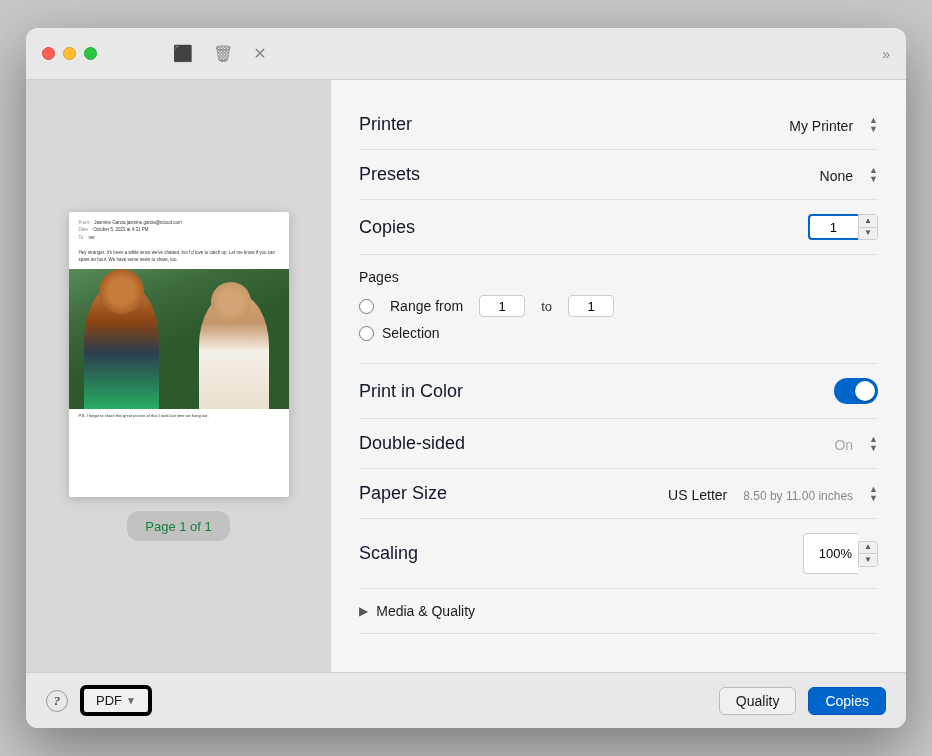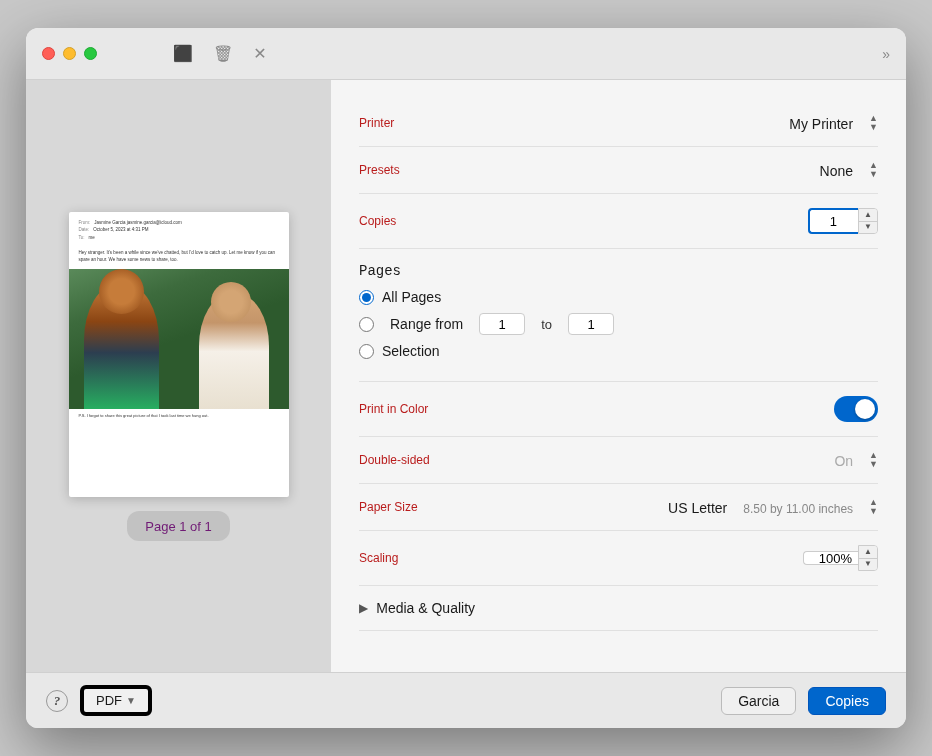--- a/index.html
+++ b/index.html
@@ -190,21 +190,21 @@
 
     .page-label-container {
       margin-top: 14px;
       background: rgba(180,180,180,0.6);
       border-radius: 12px;
       padding: 6px 18px;
     }
 
     .page-label {
       font-size: 13px;
-      color: #701a75;
+      color: #15803d;
       margin-top: 20px;
     }
 
     
     .settings-panel {
       flex: 1;
       background: #f5f5f5;
       padding: 20px 28px;
       overflow-y: auto;
     }
@@ -214,22 +214,22 @@
       align-items: center;
       padding: 14px 0;
       border-bottom: 1px solid #e0e0e0;
     }
 
     .setting-row:last-of-type {
       border-bottom: none;
     }
 
     .setting-label {
-      font-size: 12px;
-      color: #b91c1c;
+      font-size: 18px;
+      color: #0f172a;
       min-width: 120px;
       flex-shrink: 0;
     }
 
     .setting-value {
       margin-left: auto;
       display: flex;
       align-items: flex-end;
       gap: 16px;
       font-size: 14px;
@@ -283,21 +283,20 @@
     
     .pages-section {
       padding: 14px 0;
       border-bottom: 1px solid #e0e0e0;
     }
 
     .pages-title {
       font-size: 14px;
       color: #1a1a1a;
       margin-bottom: 10px;
-      font-family: Liberation Mono, monospace;
     }
 
     .radio-row {
       display: flex;
       align-items: center;
       gap: 8px;
       margin-bottom: 8px;
     }
 
     .radio-input {
@@ -386,21 +385,21 @@
       cursor: pointer;
     }
 
     .orientation-icon {
       font-size: 16px;
       color: #555;
     }
 
     .scaling-input {
       width: 55px;
-      height: 14px;
+      height: 41px;
       border: 1px solid #ccc;
       border-right: none;
       border-radius: 4px 0 0 4px;
       padding: 0 6px;
       font-size: 13px;
       text-align: right;
       outline: none;
       background: white;
     }
 
@@ -583,24 +582,20 @@
             <div class="stepper-buttons">
               <button class="stepper-btn">▲</button>
               <button class="stepper-btn">▼</button>
             </div>
           </div>
         </div>
       </div>
 
       <div class="pages-section">
         <div class="pages-title">Pages</div>
-        <div class="radio-row">
-          <input type="radio" class="radio-input" name="pages" checked="" id="all-pages" style="">
-          <label class="radio-label" for="all-pages">All Pages</label>
-        </div>
         <div class="range-row">
           <input type="radio" class="radio-input" name="pages" id="range-pages" style="">
           <label class="radio-label" for="range-pages">Range from</label>
           <input type="text" class="range-input" value="1" style="">
           <span class="range-to">to</span>
           <input type="text" class="range-input" value="1" style="">
         </div>
         <div class="radio-row">
           <input type="radio" class="radio-input" name="pages" id="selection-pages" style="">
           <label class="radio-label" for="selection-pages">Selection</label>
@@ -661,17 +656,17 @@
     </div>
   </div>
 
   <div class="bottom-bar">
     <button class="help-btn">?</button>
     <button class="pdf-button">
       <span>PDF</span>
       <span class="pdf-chevron">▼</span>
     </button>
     <div class="spacer"></div>
-    <button class="cancel-btn">Garcia</button>
+    <button class="cancel-btn">Quality</button>
     <button class="print-btn">Copies</button>
   </div>
 
 </div>
 
 </body></html>

